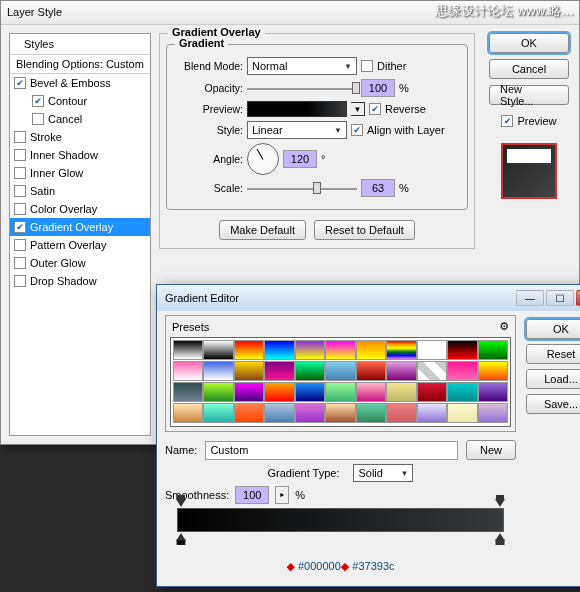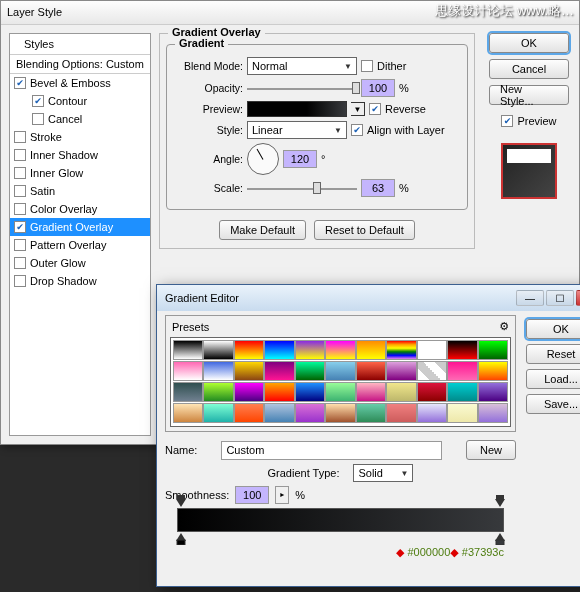--- a/index.html
+++ b/index.html
@@ -49,30 +49,30 @@
 .win-max { background: linear-gradient(#e8eef5,#c8d8e8); }
 .win-close { background: linear-gradient(#e88,#c33); color: #fff; }
 
 .ge-body { padding: 4px 8px; display: flex; gap: 6px; }
 .ge-left { flex: 1; }
 .ge-right { width: 78px; display: flex; flex-direction: column; gap: 5px; align-items: center; padding-top: 4px; }
 .presets-box { border: 1px solid #999; padding: 4px; }
 .presets-hdr { display: flex; justify-content: space-between; align-items: center; padding: 0 2px 4px; }
 .swatch-grid { display: grid; grid-template-columns: repeat(11, 1fr); gap: 0; border: 1px solid #666; padding: 2px; background: #fff; height: 90px; overflow: hidden; }
 .sw { width: 100%; height: 20px; border: 1px solid #999; }
-.ge-name { display: flex; align-items: center; gap: 24px; margin: 8px 0 4px; }
+.ge-name { display: flex; align-items: center; gap: 8px; margin: 8px 0 4px; }
 .ge-name input { flex: 1; height: 19px; border: 1px solid #999; padding: 0 4px; font-size: 11px; }
 .grad-edit { background: linear-gradient(to right,#000,#37393c); height: 24px; border: 1px solid #555; margin: 2px 12px 0; position: relative; }
 .stop { position: absolute; bottom: -14px; width: 10px; height: 12px; }
 .stop.s1 { left: -2px; }
 .stop.s2 { right: -2px; }
 .stop svg { display: block; }
 .opstop { position: absolute; top: -14px; width: 10px; height: 12px; }
 .op1 { left: -2px; } .op2 { right: -2px; }
-.hexrow { display: flex; justify-content: flex-end; padding: 14px 12px 2px; color: #4d7c0f; font-family: monospace; font-size: 12px; }
+.hexrow { display: flex; justify-content: center; padding: 28px 12px 2px; color: #0c4a6e; font-family: monospace; font-size: 12px; }
 .hexrow span::before { content: "◆ "; color: #d00; }
 .gear { font-size: 11px; cursor: default; }
 .blending-opts { padding: 3px 6px; border-bottom: 1px solid #ccc; font-size: 11px; }
 .default-btns { display: flex; justify-content: center; gap: 8px; margin-top: 10px; }
 </style>
 </head>
 <body>
 
 <div class="watermark">思缘设计论坛    www.略…</div>
 

